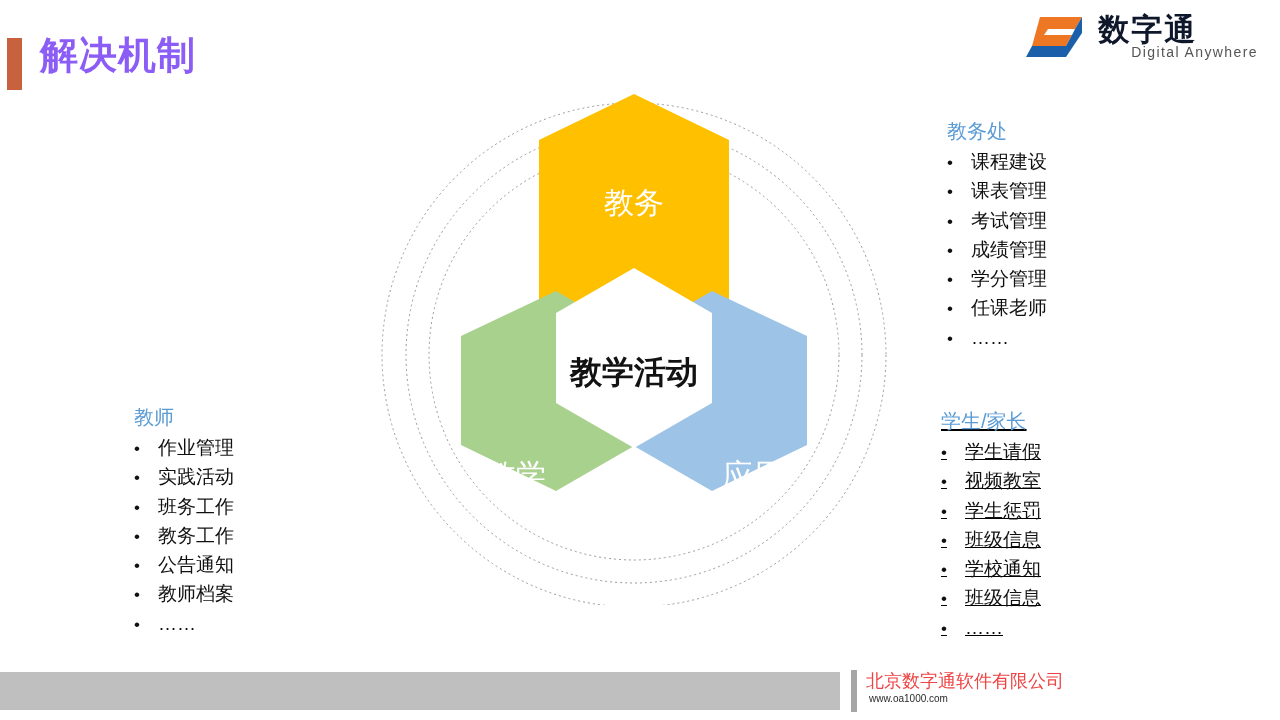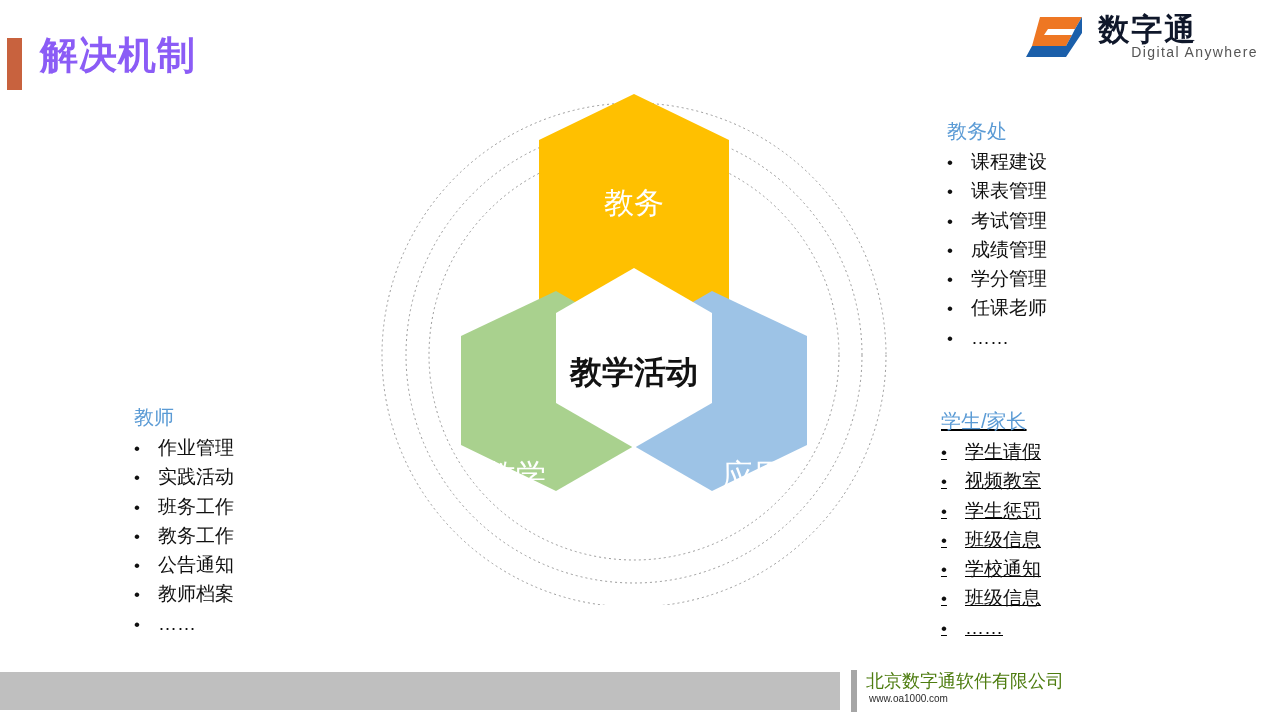--- a/index.html
+++ b/index.html
@@ -139,21 +139,21 @@
     background: #A6A6A6;
   }
   #footer-text {
     position: absolute;
     left: 866px;
     top: 671px;
     line-height: 1.15;
   }
   #footer-company {
     font-size: 18px;
-    color: #4d7c0f;
+    color: #ef4444;
     white-space: nowrap;
   }
   #footer-url {
     font-size: 10px;
     color: #2a2a2a;
     margin-top: 1px;
     margin-left: 3px;
     white-space: nowrap;
   }
 </style>

